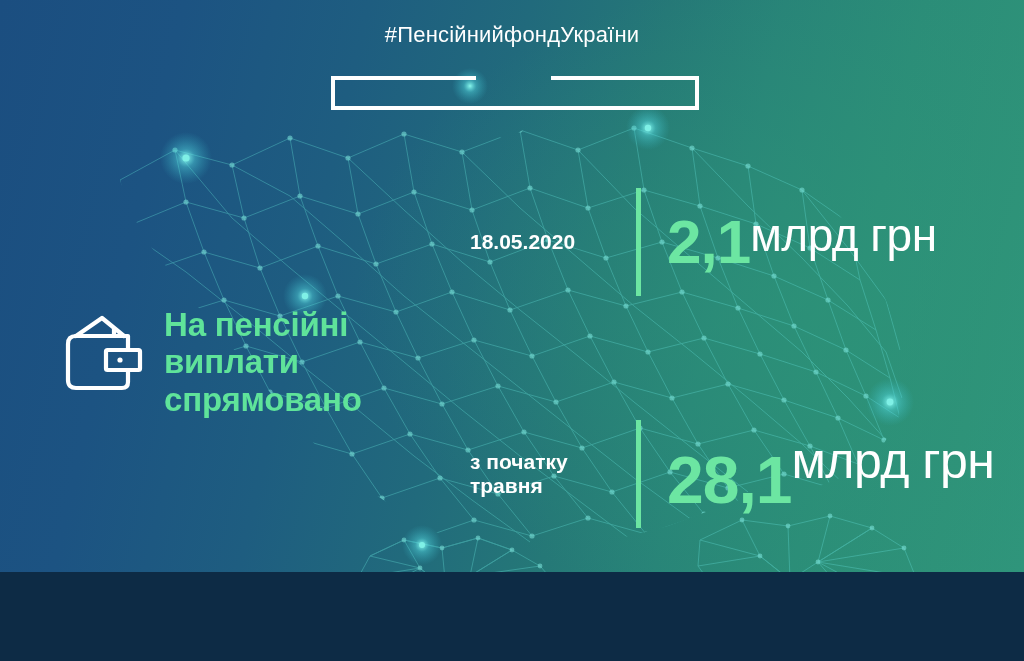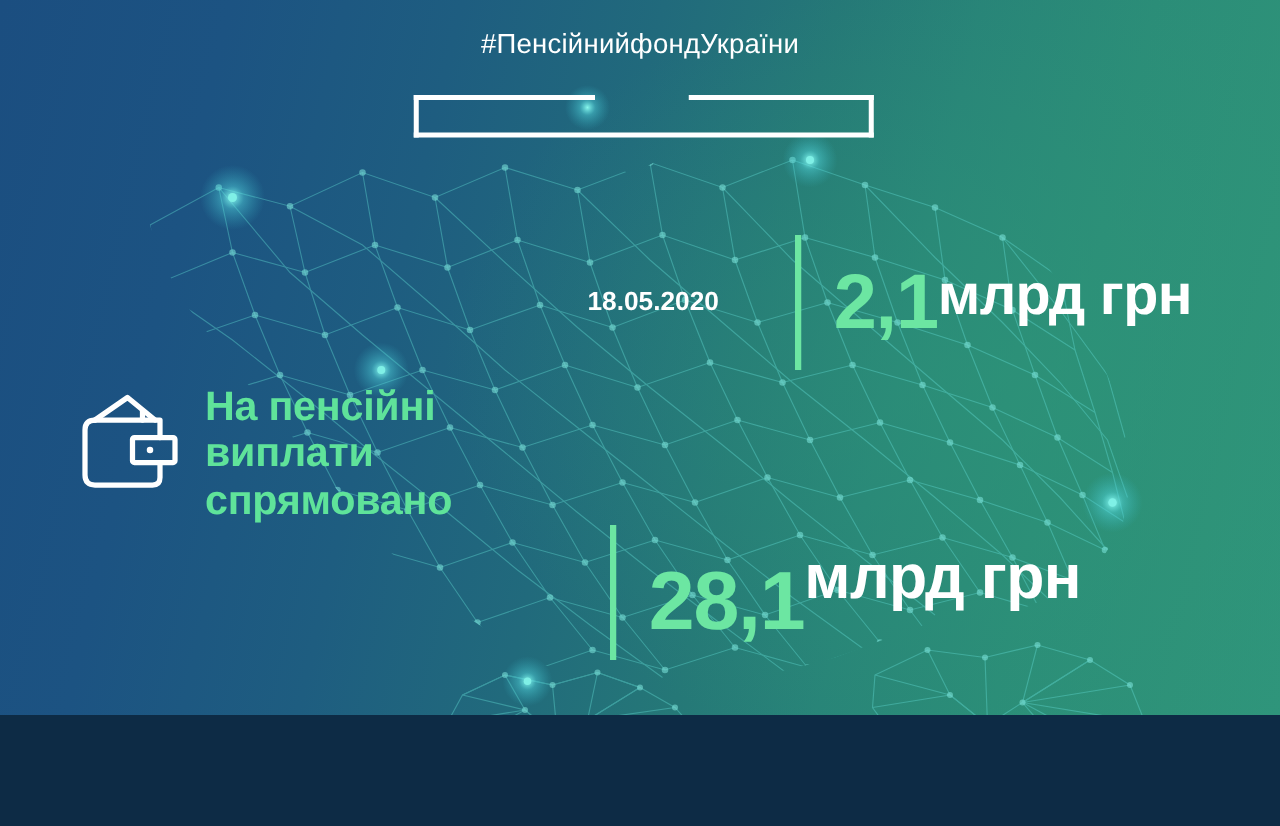--- a/index.html
+++ b/index.html
@@ -128,21 +128,21 @@
 
   .stat-value-wrap { display: flex; flex-direction: row; }
   .stat-number {
     color: #6ce6a2;
     font-weight: 700;
     line-height: 0.98;
     letter-spacing: -1px;
   }
   .stat-unit {
     color: #ffffff;
-    font-weight: 700;
+    font-weight: 400;
     line-height: 1.02;
     letter-spacing: -0.5px;
   }
   .stat-1 .stat-number { font-size: 62px; }
   .stat-1 .stat-unit   { font-size: 46px; }
   .stat-2 .stat-number { font-size: 66px; margin-top: 12px; }
   .stat-2 .stat-unit   { font-size: 50px; }
 </style>
 </head>
 <body>
@@ -415,20 +415,22 @@
   <div class="stat stat-1">
     <div class="stat-label">18.05.2020</div>
     <div class="stat-divider"></div>
     <div class="stat-value-wrap">
       <div class="stat-number">2,1</div>
       <div class="stat-unit">млрд грн</div>
     </div>
   </div>
 
   <div class="stat stat-2">
+    <div class="stat-label">з початку
+травня</div>
     <div class="stat-divider"></div>
     <div class="stat-value-wrap">
       <div class="stat-number">28,1</div>
       <div class="stat-unit">млрд грн</div>
     </div>
   </div>
 
 </div>
 
 </body></html>

